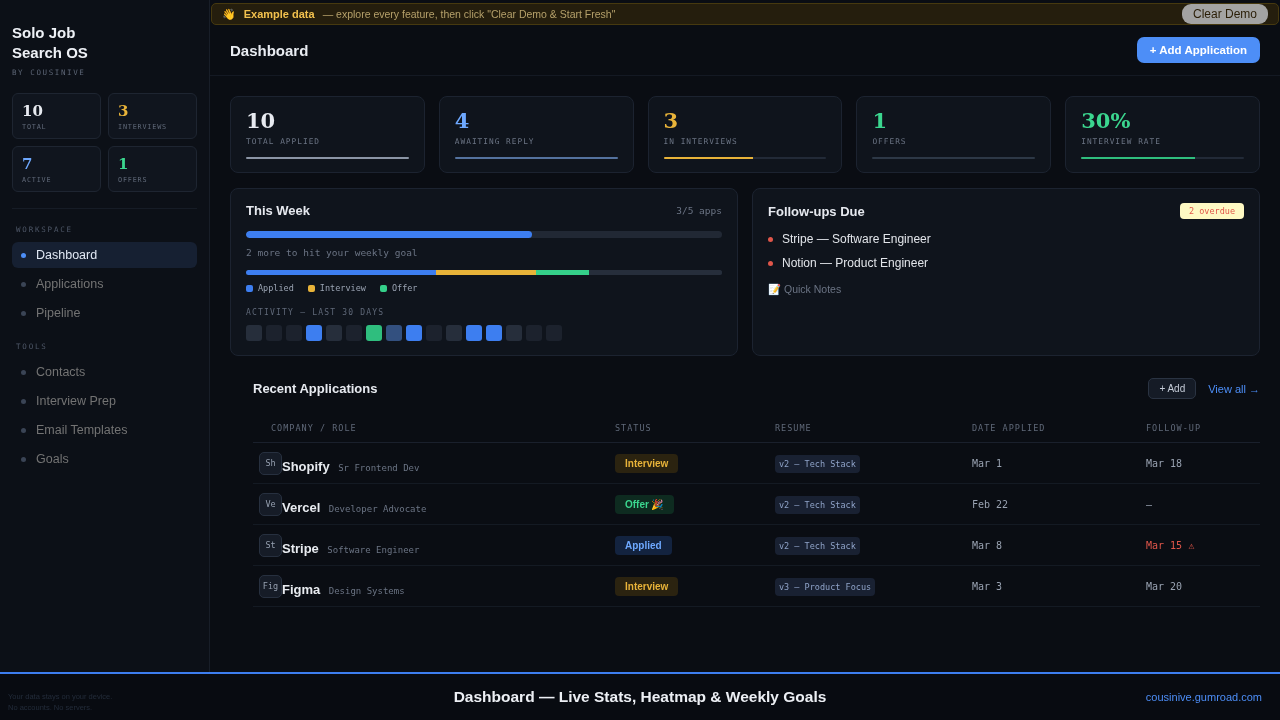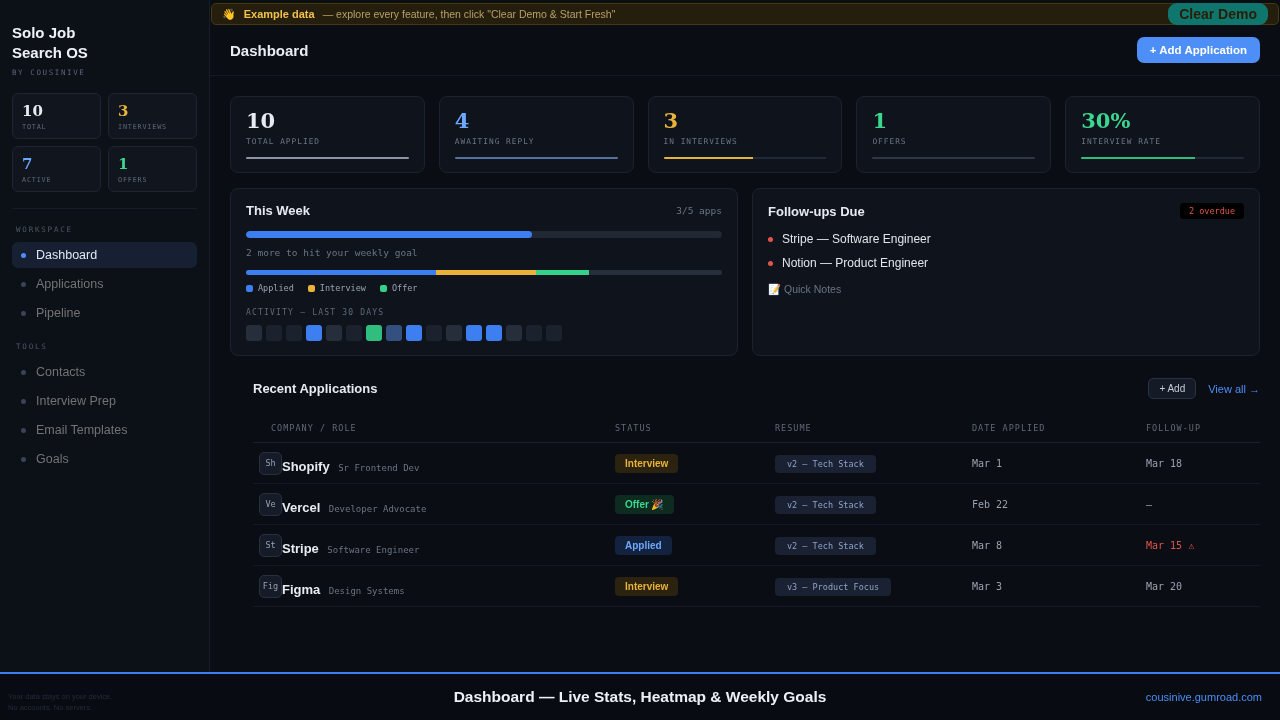--- a/index.html
+++ b/index.html
@@ -23,21 +23,21 @@
   .nav-item.active .nav-dot { background:#4d8ef7; }
   .nav-dot { width:5px; height:5px; border-radius:50%; background:#3a4455; flex:0 0 auto; }
   .nav-label { font-size:12.5px; color:#737373; }
 
   
   .main { position:absolute; left:210px; top:0; right:0; bottom:48px; overflow:hidden; }
   .banner { margin:3px 1px 0 1px; background:#251e0d; border:1px solid #46390f; border-radius:5px; height:22px; display:flex; align-items:center; padding:0 10px; gap:8px; }
   .banner-emoji { font-size:11px; }
   .banner-title { color:#f2c14e; font-weight:700; font-size:11px; }
   .banner-msg { color:#b5a06a; font-size:10.5px; }
-  .banner-btn { margin-left:auto; background:#0f766e; color:#2a1d06; font-size:14px; font-weight:700; border:none; border-radius:9px; padding:3px 11px; cursor:pointer; }
+  .banner-btn { margin-left:auto; background:#a3a3a3; color:#2a1d06; font-size:12px; font-weight:400; border:none; border-radius:9px; padding:3px 11px; cursor:pointer; }
   .topbar { display:flex; align-items:center; justify-content:space-between; padding:12px 20px; border-bottom:1px solid #141923; }
   .topbar-title { font-size:15px; font-weight:700; color:#e9ecf2; }
   .add-app-btn { background:#4d8ef7; color:#fff; font-size:11.5px; font-weight:600; border:none; border-radius:7px; padding:7px 13px; cursor:pointer; }
   .content { padding:20px; }
 
   
   .stat-row { display:grid; grid-template-columns:repeat(5,1fr); gap:14px; }
   .stat-card { background:#0f141c; border:1px solid #1c2330; border-radius:8px; padding:11px 15px 13px; }
   .stat-value { font-family:"DejaVu Serif", serif; font-size:21px; font-weight:700; }
   .stat-label { font-family:"DejaVu Sans Mono", monospace; font-size:7.8px; letter-spacing:1px; color:#6b7484; margin-top:4px; }
@@ -57,21 +57,21 @@
   .breakdown-seg { height:100%; }
   .legend { display:flex; gap:14px; margin-top:8px; align-items:center; }
   .legend-item { display:flex; align-items:center; gap:5px; }
   .legend-swatch { width:7px; height:7px; border-radius:2px; }
   .legend-label { font-family:"DejaVu Sans Mono", monospace; font-size:8.5px; color:#9aa3b2; }
   .activity-label { font-family:"DejaVu Sans Mono", monospace; font-size:8px; letter-spacing:1.2px; color:#5f6878; margin-top:15px; }
   .heatmap { display:flex; gap:4px; margin-top:8px; }
   .hm-cell { width:16px; height:16px; border-radius:3px; }
 
   
-  .overdue-badge { background:#000000; color:#e0564a; font-family:"DejaVu Sans Mono", monospace; font-size:8.5px; padding:3px 9px; border-radius:4px; }
+  .overdue-badge { background:#fef9c3; color:#e0564a; font-family:"DejaVu Sans Mono", monospace; font-size:8.5px; padding:3px 9px; border-radius:4px; }
   .fu-list { margin-top:13px; }
   .fu-item { display:flex; align-items:center; gap:9px; margin-bottom:10px; }
   .fu-dot { width:5px; height:5px; border-radius:50%; background:#e0564a; flex:0 0 auto; }
   .fu-text { font-size:12px; color:#e2e5ea; }
   .notes-title { font-size:10.5px; color:#6b7484; margin-top:13px; }
   .notes-box { background:#141a24; border-radius:6px; padding:9px 11px; margin-top:7px; }
   .note-line { font-family:"DejaVu Sans Mono", monospace; font-size:9.5px; color:#828b9a; line-height:15px; }
   .note-line.note-highlight { color:#d8a94e; }
 
   
@@ -87,21 +87,21 @@
   .th { font-family:"DejaVu Sans Mono", monospace; font-size:8.5px; letter-spacing:1px; color:#5f6878; }
   .th-company { padding-left:18px; }
   .cell-company { display:flex; align-items:flex-end; gap:0; padding-left:6px; }
   .avatar { width:23px; height:23px; border-radius:5px; background:#161c27; border:1px solid #27303f; display:flex; align-items:center; justify-content:center; font-family:"DejaVu Sans Mono", monospace; font-size:8.5px; color:#96a0b0; flex:0 0 auto; }
   .company-name { font-size:13px; font-weight:700; color:#e8ebf0; }
   .company-role { font-family:"DejaVu Sans Mono", monospace; font-size:9px; color:#6b7484; margin-left:4px; }
   .badge { display:inline-block; font-size:10px; font-weight:700; padding:4px 10px; border-radius:4px; cursor:pointer; }
   .badge-interview { background:#2b2310; color:#e8b339; }
   .badge-offer { background:#0e2b20; color:#3bd68f; }
   .badge-applied { background:#13233f; color:#6ea8fe; }
-  .resume-chip { display:inline-block; background:#192132; border-radius:4px; font-family:"DejaVu Sans Mono", monospace; font-size:8.5px; color:#8fa3c8; padding:4px 12px; cursor:pointer; }
+  .resume-chip { display:inline-block; background:#192132; border-radius:4px; font-family:"DejaVu Sans Mono", monospace; font-size:8.5px; color:#8fa3c8; padding:4px 4px; cursor:pointer; }
   .t-date, .t-followup { font-family:"DejaVu Sans Mono", monospace; font-size:10px; color:#99a2b1; }
   .t-followup.overdue { color:#e0564a; }
 
   
   .footer { position:absolute; left:0; right:0; bottom:0; height:48px; background:#080b11; border-top:2px solid #3d7ef0; display:flex; align-items:center; justify-content:center; }
   .footer-note { position:absolute; left:8px; bottom:7px; font-size:7.5px; color:#232c3a; line-height:1.5; }
   .footer-title { font-size:15.5px; font-weight:700; color:#eceff4; }
   .footer-link { position:absolute; right:18px; color:#4d8ef7; font-size:11px; text-decoration:none; cursor:pointer; }
 </style>
 </head>

